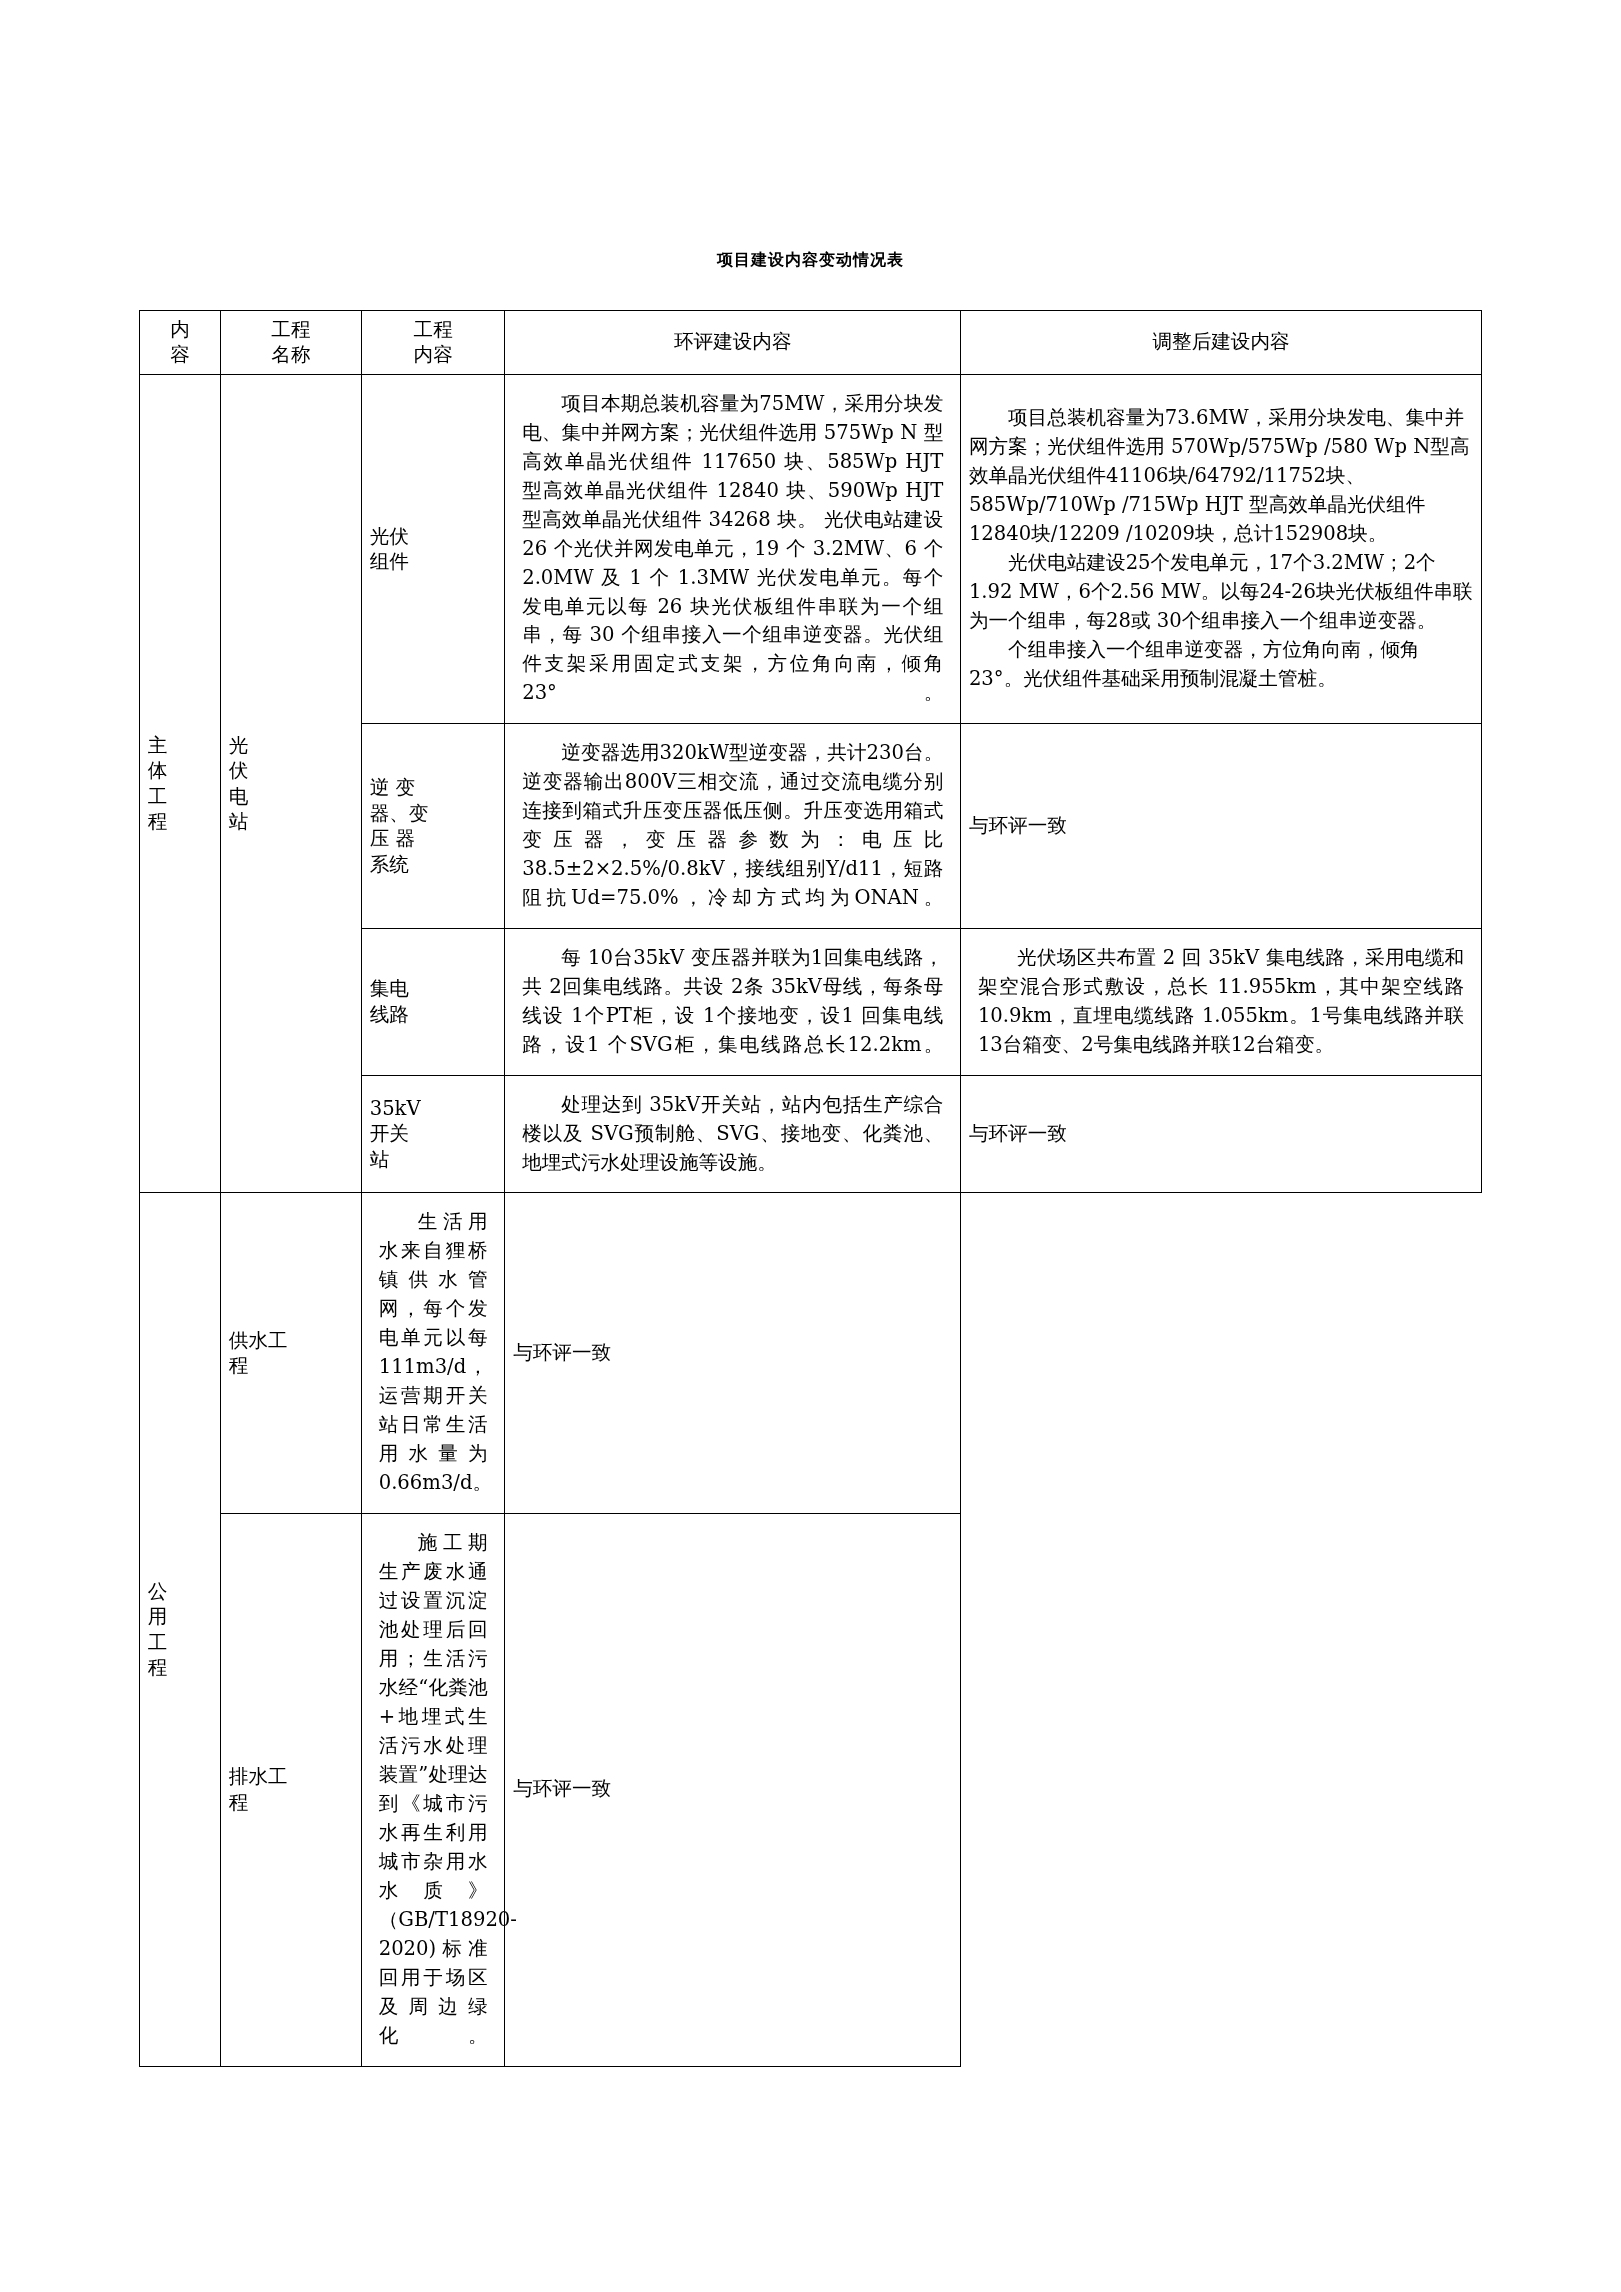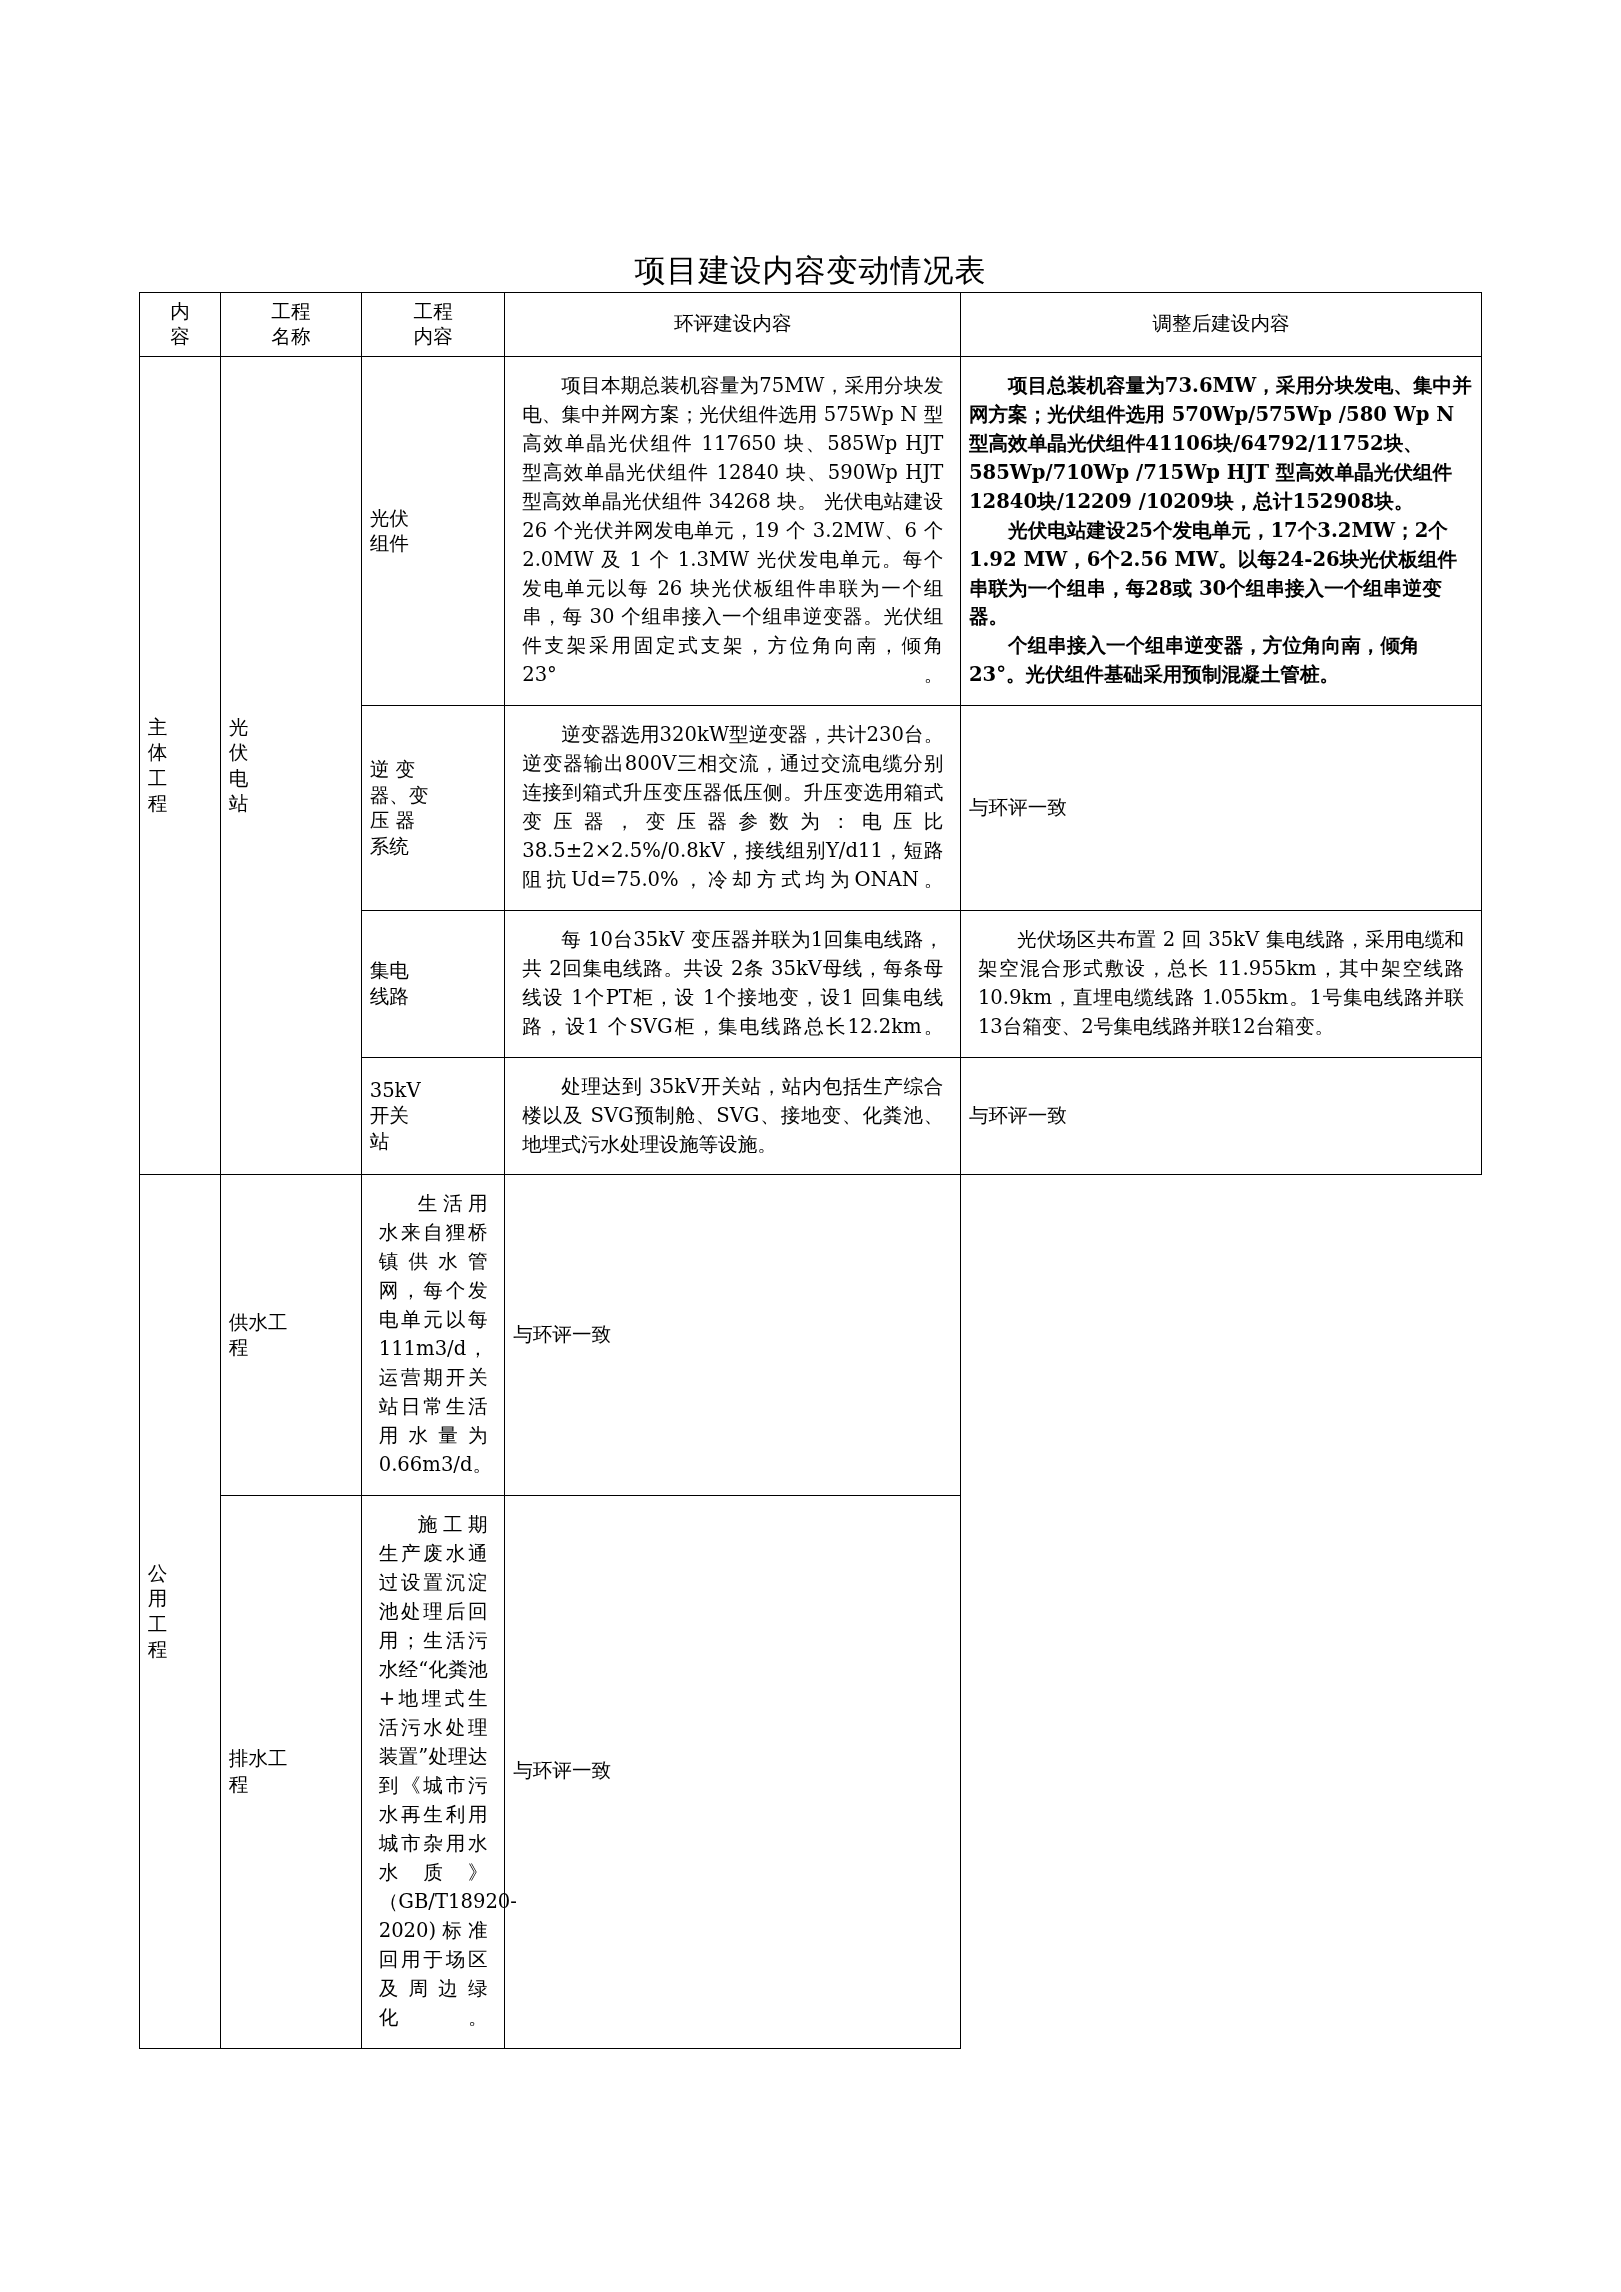--- a/index.html
+++ b/index.html
@@ -16,24 +16,25 @@
   }
   .page {
     width: 1621px;
     min-height: 2293px;
     box-sizing: border-box;
     padding: 0;
     position: relative;
   }
   .doc-title {
     text-align: center;
-    font-size: 31px;
-    font-weight: normal;
+    font-size: 16px;
+    font-weight: bold;
     letter-spacing: 1px;
     margin-top: 250px;
+    margin-bottom: 39px;
     font-family: "DejaVu Serif", "Liberation Serif", serif;
   }
   .table-wrap {
     width: 1343px;
     margin: 0 auto;
   }
   table.main {
     border-collapse: collapse;
     width: 100%;
     table-layout: fixed;
@@ -75,21 +76,20 @@
   .just p {
     margin: 9px;
     text-indent: 2em;
     text-align: justify;
     text-justify: inter-ideograph;
   }
   .nojust p {
     margin: 0;
     text-indent: 2em;
     text-align: left;
-    font-weight: bold;
   }
   .spread {
     text-align: justify;
     text-align-last: justify;
   }
   .cellpad {
     padding: 9.8px 9.8px;
   }
   .v-stack {
     display: block;

